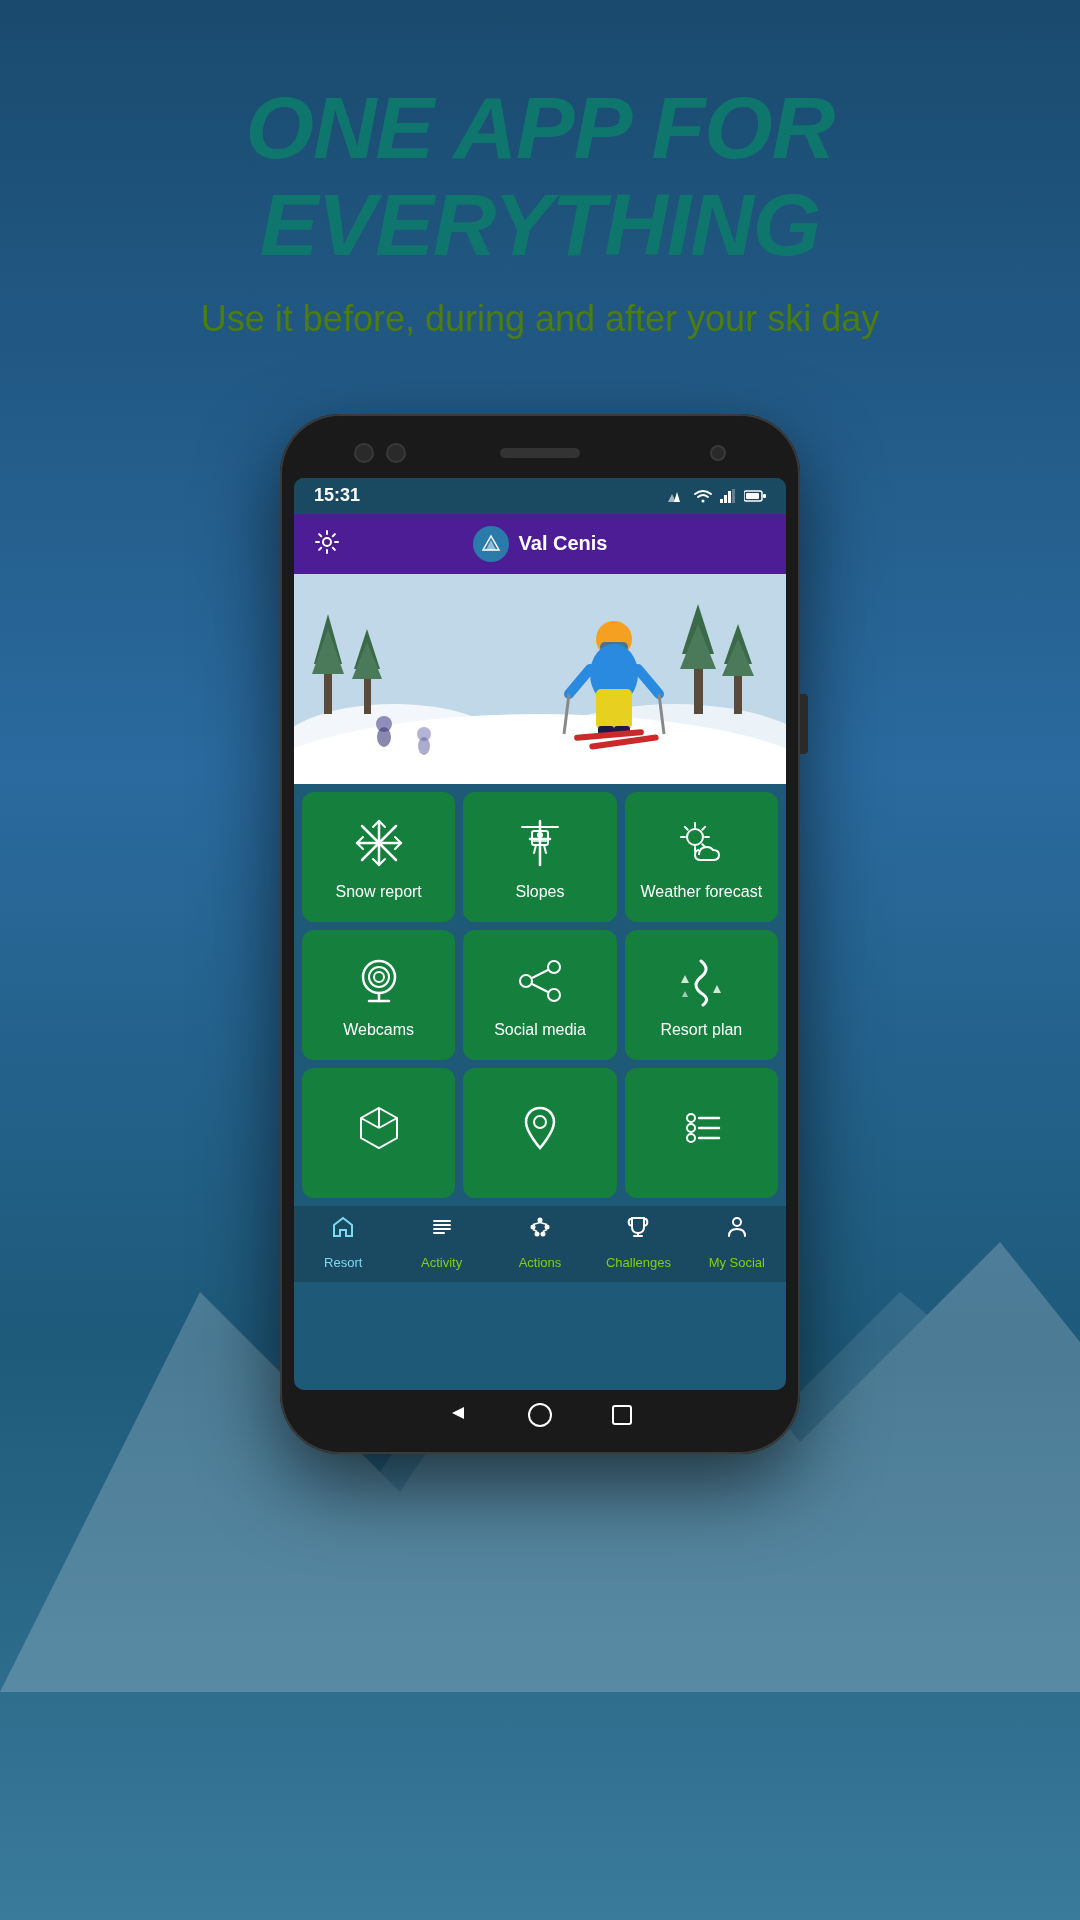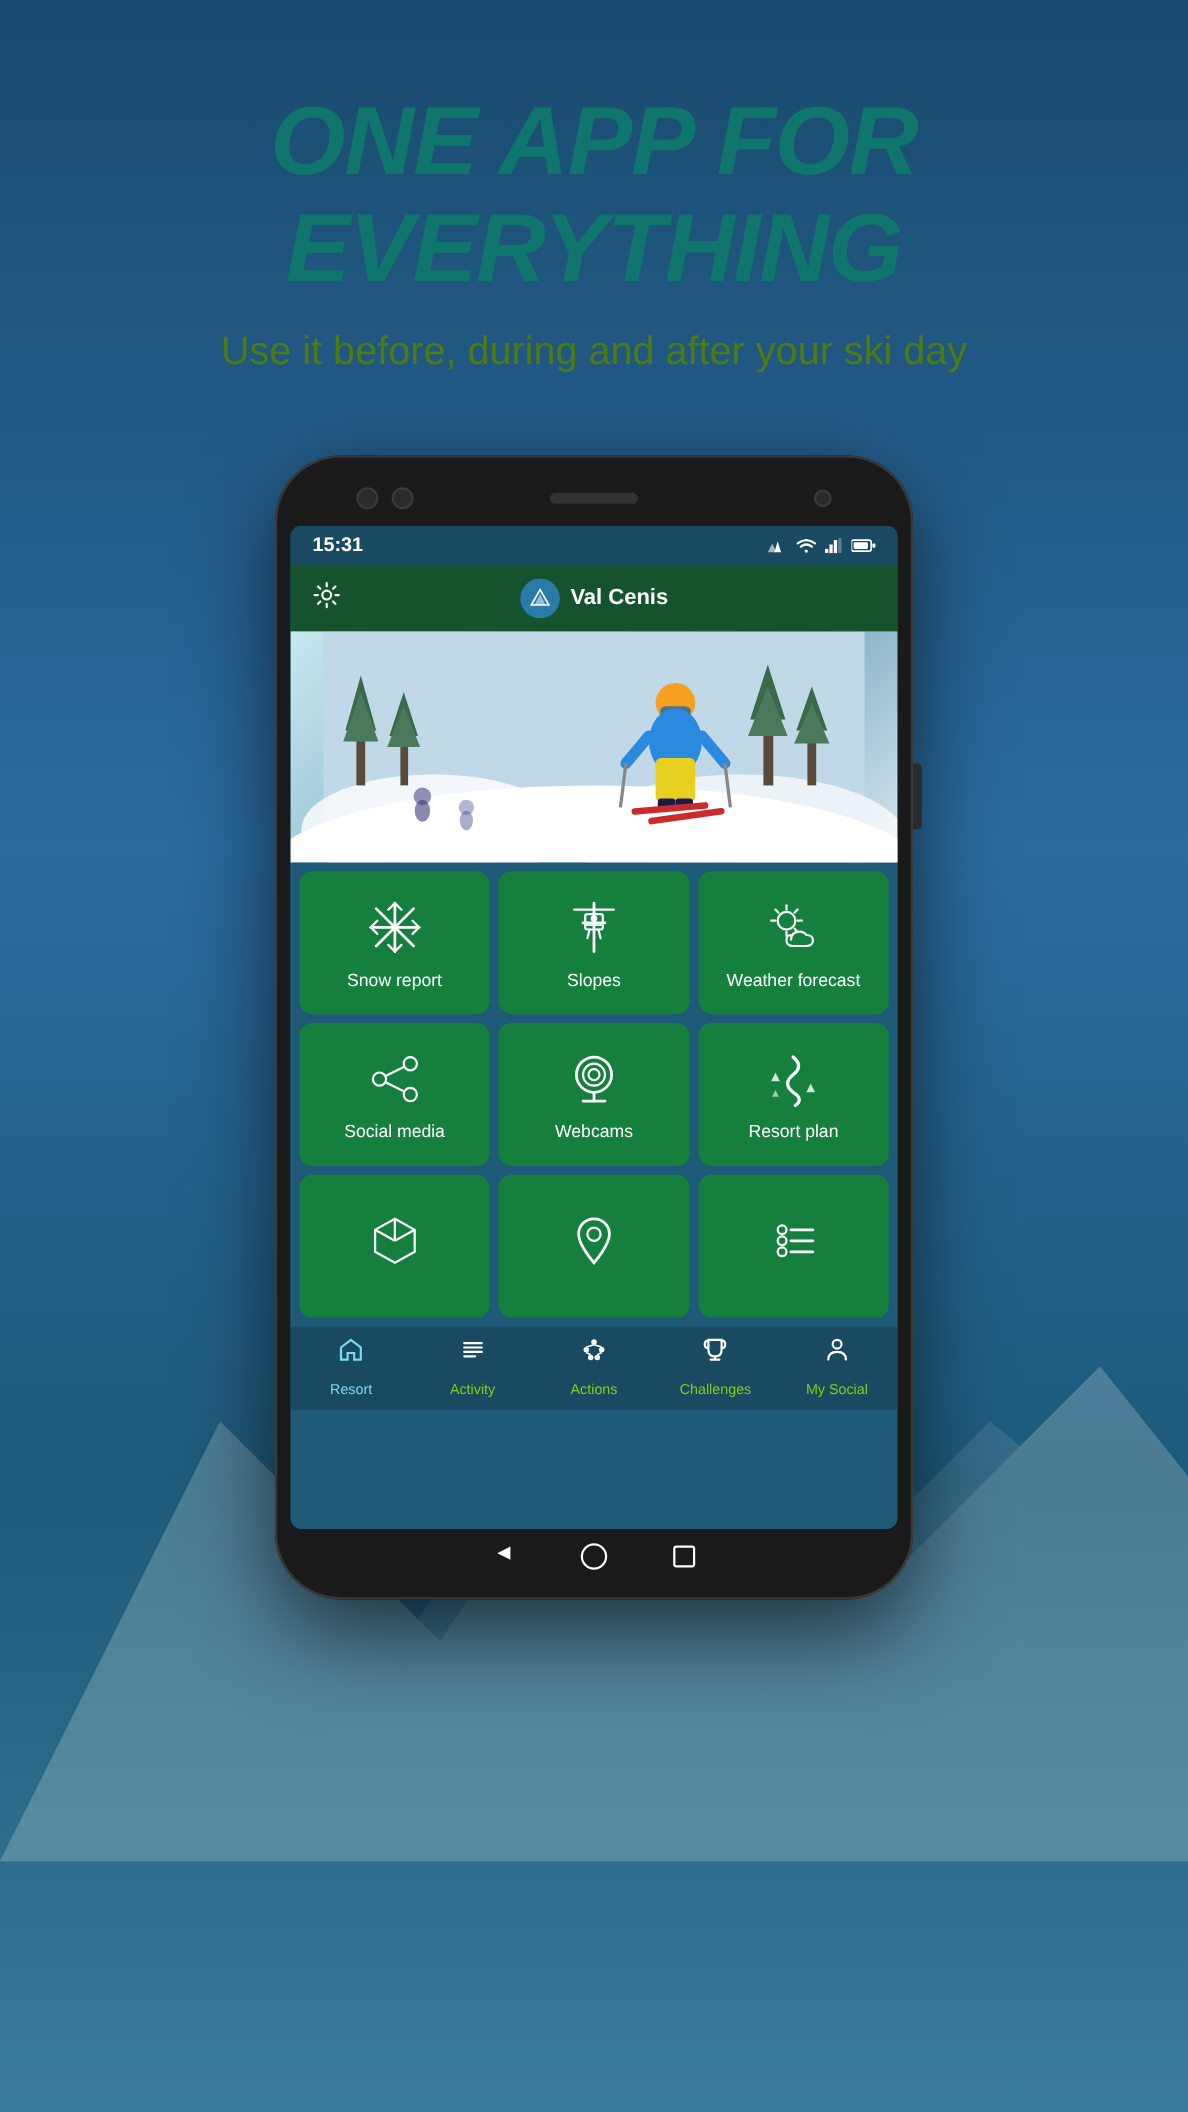--- a/index.html
+++ b/index.html
@@ -44,21 +44,21 @@
     
     .phone-wrapper {
       position: relative;
       z-index: 10;
       display: flex;
       justify-content: center;
       margin-top: 30px;
     }
 
     .phone-frame {
-      width: 580px;
+      width: 520px;
       height: 1040px;
       background: #1a1a1a;
       border-radius: 60px;
       padding: 14px;
       box-shadow: 0 30px 80px rgba(0,0,0,0.6), inset 0 0 0 2px #3a3a3a;
       position: relative;
     }
 
     
     .phone-top-bar {
@@ -130,21 +130,21 @@
     }
 
     .status-icons {
       display: flex;
       gap: 8px;
       align-items: center;
     }
 
     
     .app-header {
-      background: #14532d;
+      background: #4c1d95;
       display: flex;
       align-items: center;
       padding: 12px 20px;
       height: 60px;
     }
 
     .app-logo-area {
       flex: 1;
       display: flex;
       align-items: center;
@@ -475,43 +475,43 @@
             <line x1="30.1" y1="9.9" x2="27.3" y2="12.7" stroke="white" stroke-width="2" stroke-linecap="round"></line>
 
             <path d="M24,38 Q24,30 32,30 Q36,30 38,33 Q44,33 44,38 Q44,43 38,43 L26,43 Q20,43 20,38 Q20,33 24,33" stroke="white" stroke-width="2" fill="none"></path>
           </svg>
           <span class="menu-item-label">Weather forecast</span>
         </div>
 
         <div class="menu-item">
           <svg class="icon-svg" viewBox="0 0 52 52" fill="none" xmlns="http://www.w3.org/2000/svg">
 
+            <circle cx="26" cy="22" r="16" stroke="white" stroke-width="2.5"></circle>
+
+            <circle cx="26" cy="22" r="10" stroke="white" stroke-width="2"></circle>
+
+            <circle cx="26" cy="22" r="5" stroke="white" stroke-width="2"></circle>
+
+            <line x1="26" y1="38" x2="26" y2="46" stroke="white" stroke-width="2.5" stroke-linecap="round"></line>
+            <line x1="16" y1="46" x2="36" y2="46" stroke="white" stroke-width="2.5" stroke-linecap="round"></line>
+          </svg>
+          <span class="menu-item-label">Webcams</span>
+        </div>
+
+        <div class="menu-item">
+          <svg class="icon-svg" viewBox="0 0 52 52" fill="none" xmlns="http://www.w3.org/2000/svg">
+
             <circle cx="40" cy="12" r="6" stroke="white" stroke-width="2"></circle>
             <circle cx="12" cy="26" r="6" stroke="white" stroke-width="2"></circle>
             <circle cx="40" cy="40" r="6" stroke="white" stroke-width="2"></circle>
 
             <line x1="34" y1="15" x2="18" y2="23" stroke="white" stroke-width="2" stroke-linecap="round"></line>
             <line x1="34" y1="37" x2="18" y2="29" stroke="white" stroke-width="2" stroke-linecap="round"></line>
           </svg>
           <span class="menu-item-label">Social media</span>
-        </div>
-
-        <div class="menu-item">
-          <svg class="icon-svg" viewBox="0 0 52 52" fill="none" xmlns="http://www.w3.org/2000/svg">
-
-            <circle cx="26" cy="22" r="16" stroke="white" stroke-width="2.5"></circle>
-
-            <circle cx="26" cy="22" r="10" stroke="white" stroke-width="2"></circle>
-
-            <circle cx="26" cy="22" r="5" stroke="white" stroke-width="2"></circle>
-
-            <line x1="26" y1="38" x2="26" y2="46" stroke="white" stroke-width="2.5" stroke-linecap="round"></line>
-            <line x1="16" y1="46" x2="36" y2="46" stroke="white" stroke-width="2.5" stroke-linecap="round"></line>
-          </svg>
-          <span class="menu-item-label">Webcams</span>
         </div>
 
         <div class="menu-item">
           <svg class="icon-svg" viewBox="0 0 52 52" fill="none" xmlns="http://www.w3.org/2000/svg">
 
             <path d="M26,6 Q36,14 26,22 Q16,30 26,38 Q36,44 28,50" stroke="white" stroke-width="3" stroke-linecap="round" fill="none"></path>
 
             <polygon points="10,20 6,28 14,28" fill="white" opacity="0.8"></polygon>
             <polygon points="42,30 38,38 46,38" fill="white" opacity="0.8"></polygon>
             <polygon points="10,36 7,42 13,42" fill="white" opacity="0.6"></polygon>

